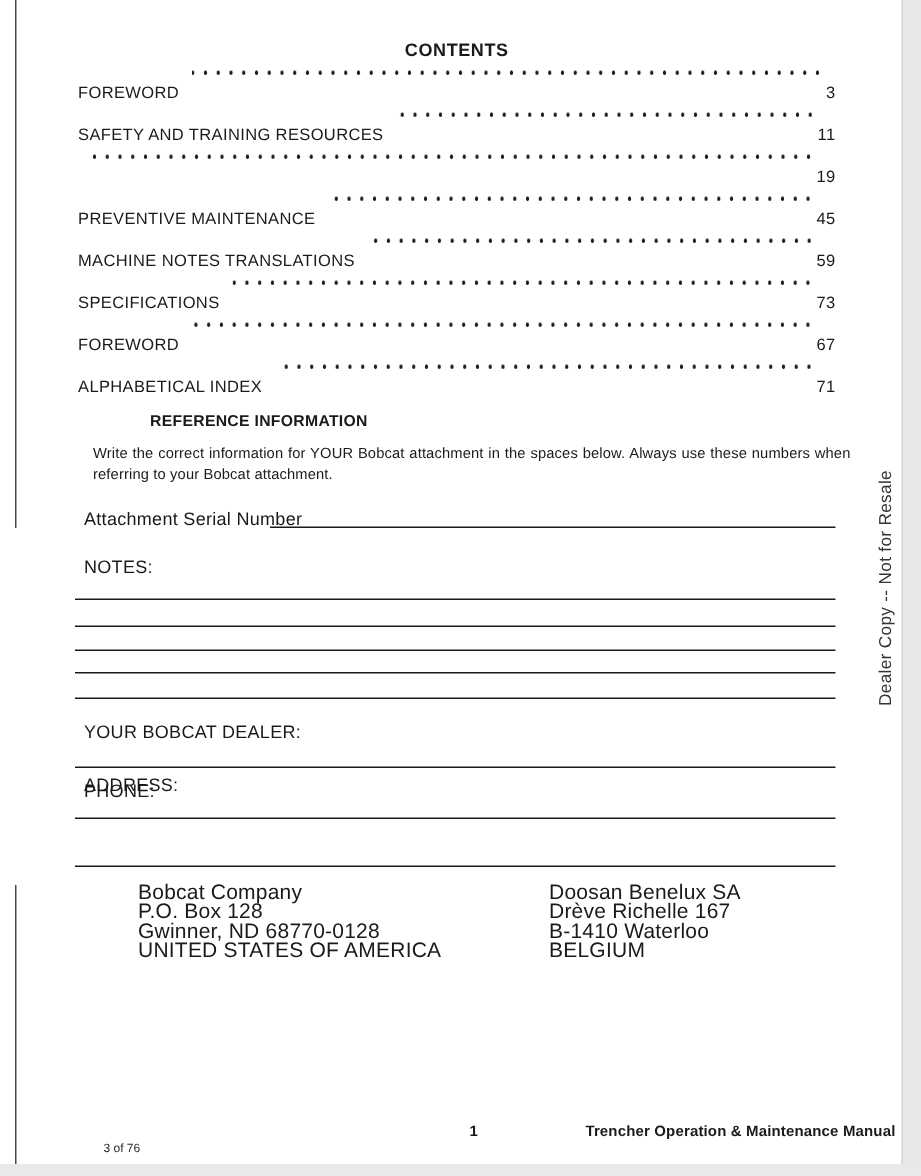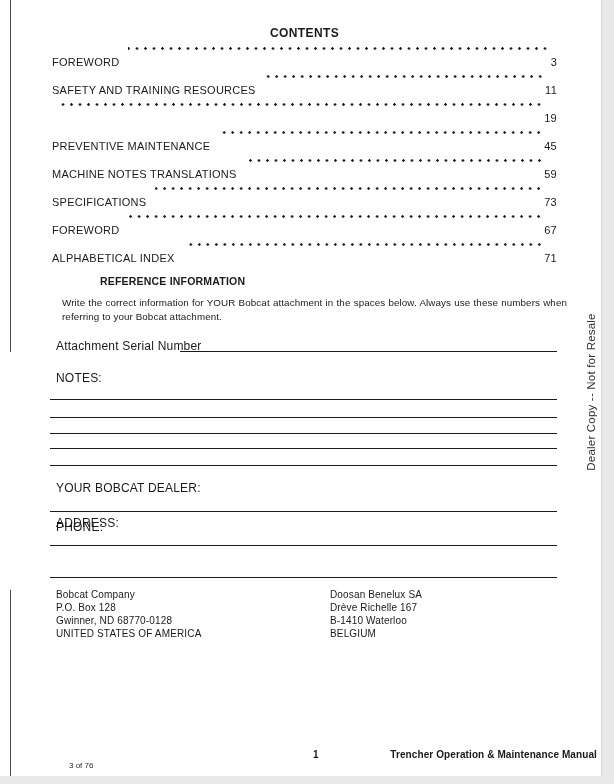--- a/index.html
+++ b/index.html
@@ -76,21 +76,21 @@
   .rule-note-2  { top: 417px; left: 50px; }
   .rule-note-3  { top: 433px; left: 50px; }
   .rule-note-4  { top: 448px; left: 50px; }
   .rule-note-5  { top: 465px; left: 50px; }
   .rule-dealer  { top: 511px; left: 50px; }
   .rule-address { top: 545px; left: 50px; }
   .rule-phone   { top: 577px; left: 50px; }
 
   
   .addresses { position: absolute; top: 588px; left: 56px; right: 57px; }
-  .addr-col { position: absolute; top: 0; font-size: 10px; line-height: 13px; letter-spacing: 0.15px; }
+  .addr-col { position: absolute; top: 0; font-size: 14px; line-height: 13px; letter-spacing: 0.15px; margin-left: 36px; }
   .addr-left { left: 0; }
   .addr-right { left: 274px; }
 
   
   .watermark {
     position: absolute; left: 507px; top: 385px; width: 170px; height: 14px;
     transform: rotate(-90deg); transform-origin: center center;
     font-size: 11.5px; color: #333; letter-spacing: 0.2px;
     text-align: center; white-space: nowrap;
   }

